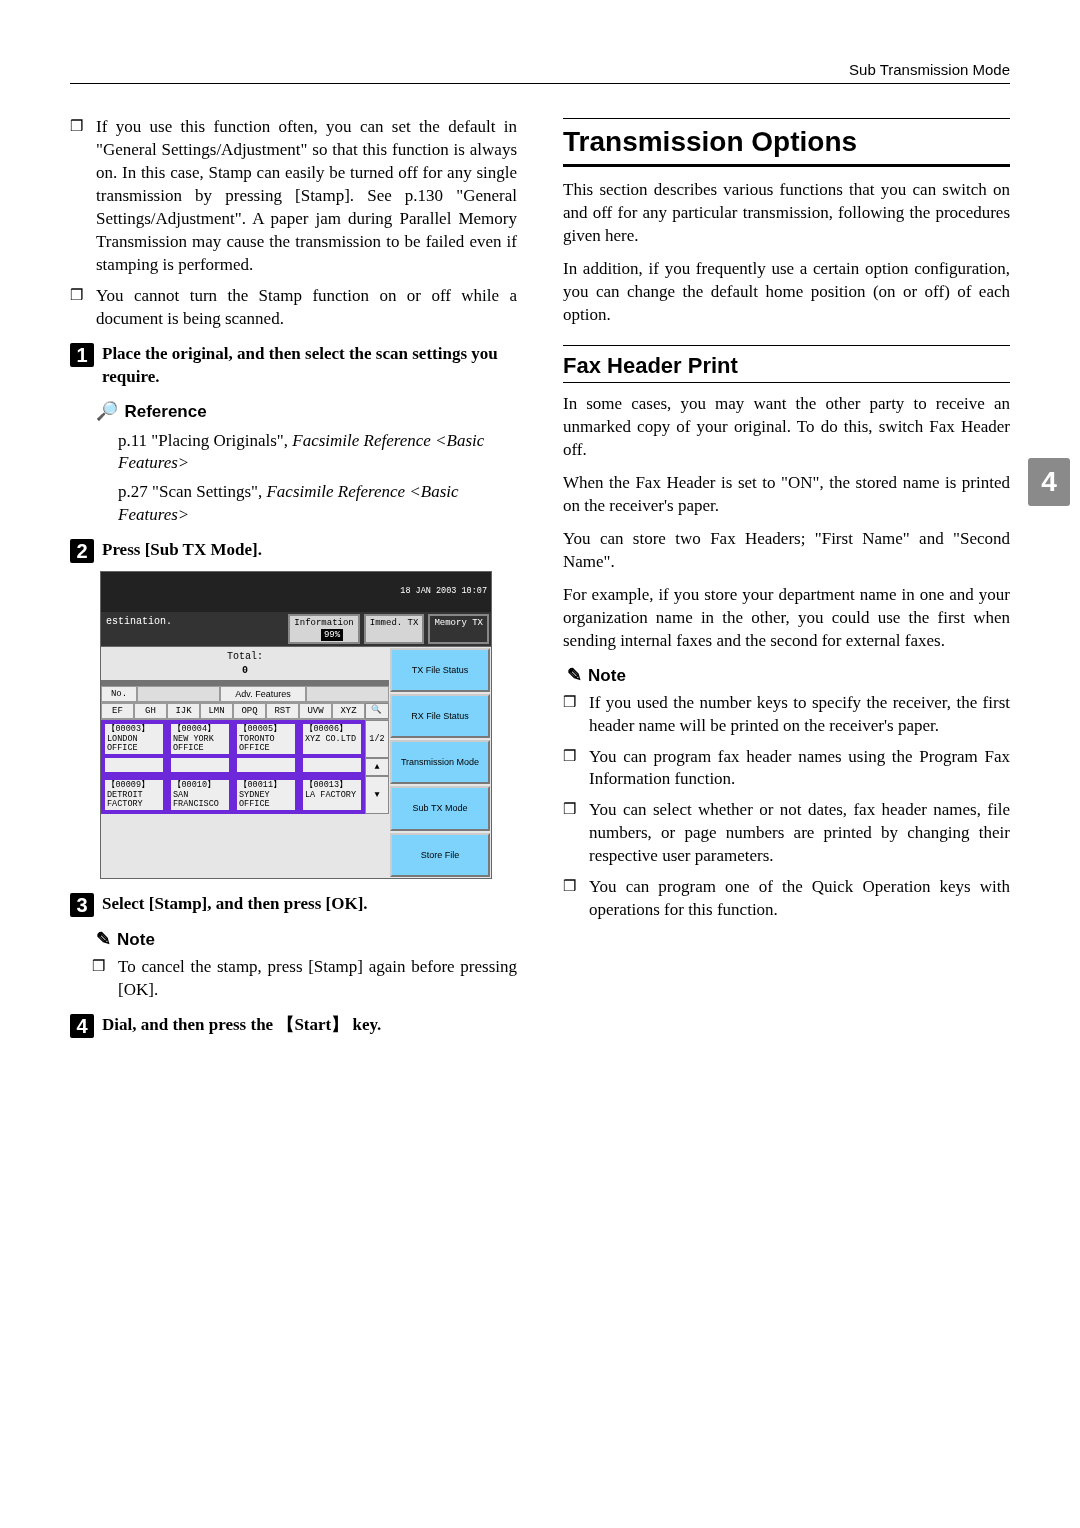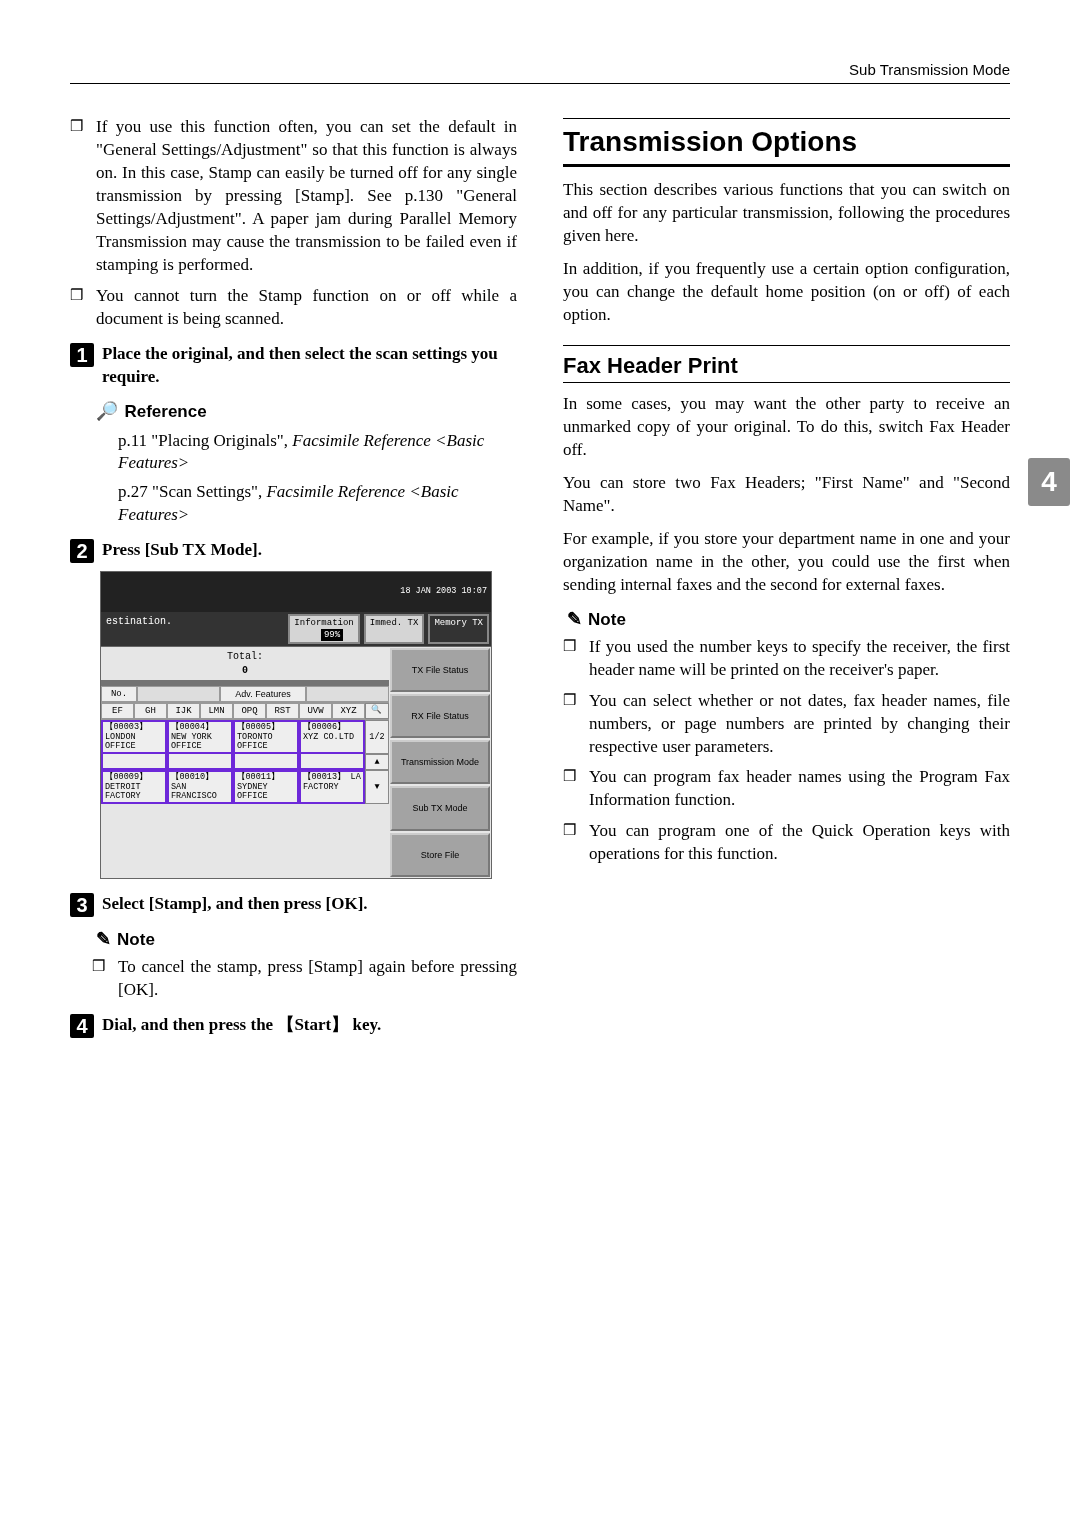--- a/index.html
+++ b/index.html
@@ -119,33 +119,33 @@
     padding: 1px 4px; font-size: 9px; text-align:center; margin:2px;
   }
   .lcd-top .infobox .pct { background:#000;color:#fff; padding:0 3px; display:inline-block;margin-left:16px; }
   .lcd-mid {
     display:flex; border-bottom:6px solid #737373;
   }
   .lcd-mid .total {
     flex: 2; text-align:center; padding:3px; font-size:10px;
   }
   .lcd-mid .btn, .lcd-btn {
-    background:#a3a3a3; border:2px outset #ccc;
+    background:#7dd3fc; border:2px outset #ccc;
     font-size:9px; padding:14px 4px; text-align:right;
     font-family: Arial, sans-serif;
   }
   .lcd-row { display:flex; align-items:stretch; border-bottom:1px solid #999; }
   .lcd-row .seg { flex:1; border:1px solid #999; padding:1px 2px; font-size:9px; text-align:center; background:#eee;}
   .lcd-grid { display:flex; }
   .lcd-grid-left { flex:1; }
   .lcd-grid-right { width:102px; display:flex; flex-direction:column; }
   .lcd-grid-right .lcd-btn { flex:1; margin:1px; display:flex; align-items:center; justify-content:center; font-size:9px;}
   .cells { display:flex; }
   .cell {
-    flex:1; border:2px solid #6d28d9; padding:1px 2px; font-size:8.5px; background:#eee;
+    flex:1; border:4px solid #6d28d9; padding:1px 2px; font-size:8.5px; background:#eee;
     line-height:1.1; height:28px; overflow:hidden;
   }
   .nav { width:22px; border:1px solid #888; font-size:8.5px; text-align:center; background:#eee; display:flex; align-items:center; justify-content:center;}
   h2.transmission {
     font-family: Arial, Helvetica, sans-serif;
     font-weight: bold;
     font-size: 28px;
     border-bottom: 3px solid #000;
     padding-bottom: 3px;
     margin: 2px 0 12px 0;
@@ -316,29 +316,30 @@
 
       <div class="col">
         <h2 class="transmission">Transmission Options</h2>
 
         <p class="just">This section describes various functions that you can switch on and off for any particular transmission, following the procedures given here.</p>
         <p class="just">In addition, if you frequently use a certain option configuration, you can change the default home position (on or off) of each option.</p>
 
         <h3 class="faxheader">Fax Header Print</h3>
 
         <p class="just">In some cases, you may want the other party to receive an unmarked copy of your original. To do this, switch Fax Header off.</p>
+        <p class="just">When the Fax Header is set to "ON", the stored name is printed on the receiver's paper.</p>
         <p class="just">You can store two Fax Headers; "First Name" and "Second Name".</p>
         <p class="just">For example, if you store your department name in one and your organization name in the other, you could use the first when sending internal faxes and the second for external faxes.</p>
 
         <div class="note-head">
           <span class="iconchar">✎</span><span>Note</span>
         </div>
         <ul class="bullet">
           <li>If you used the number keys to specify the receiver, the first header name will be printed on the receiver's paper.</li>
+          <li>You can program fax header names using the Program Fax Information function.</li>
           <li>You can select whether or not dates, fax header names, file numbers, or page numbers are printed by changing their respective user parameters.</li>
-          <li>You can program fax header names using the Program Fax Information function.</li>
           <li>You can program one of the Quick Operation keys with operations for this function.</li>
         </ul>
       </div>
     </div>
 
   </div>
 </div>
 
 </body></html>

